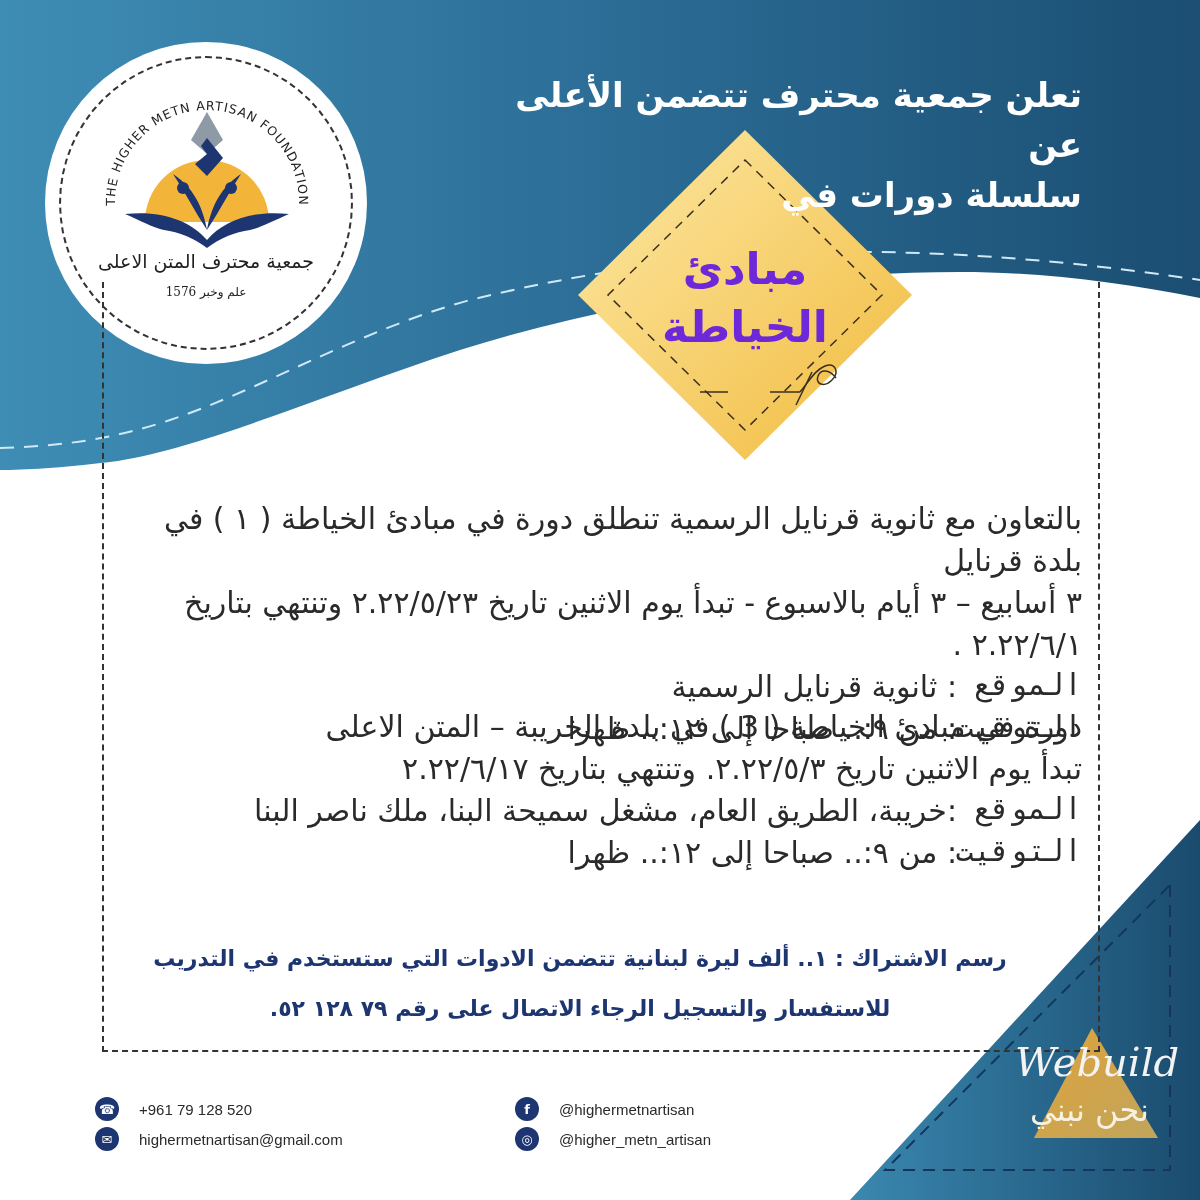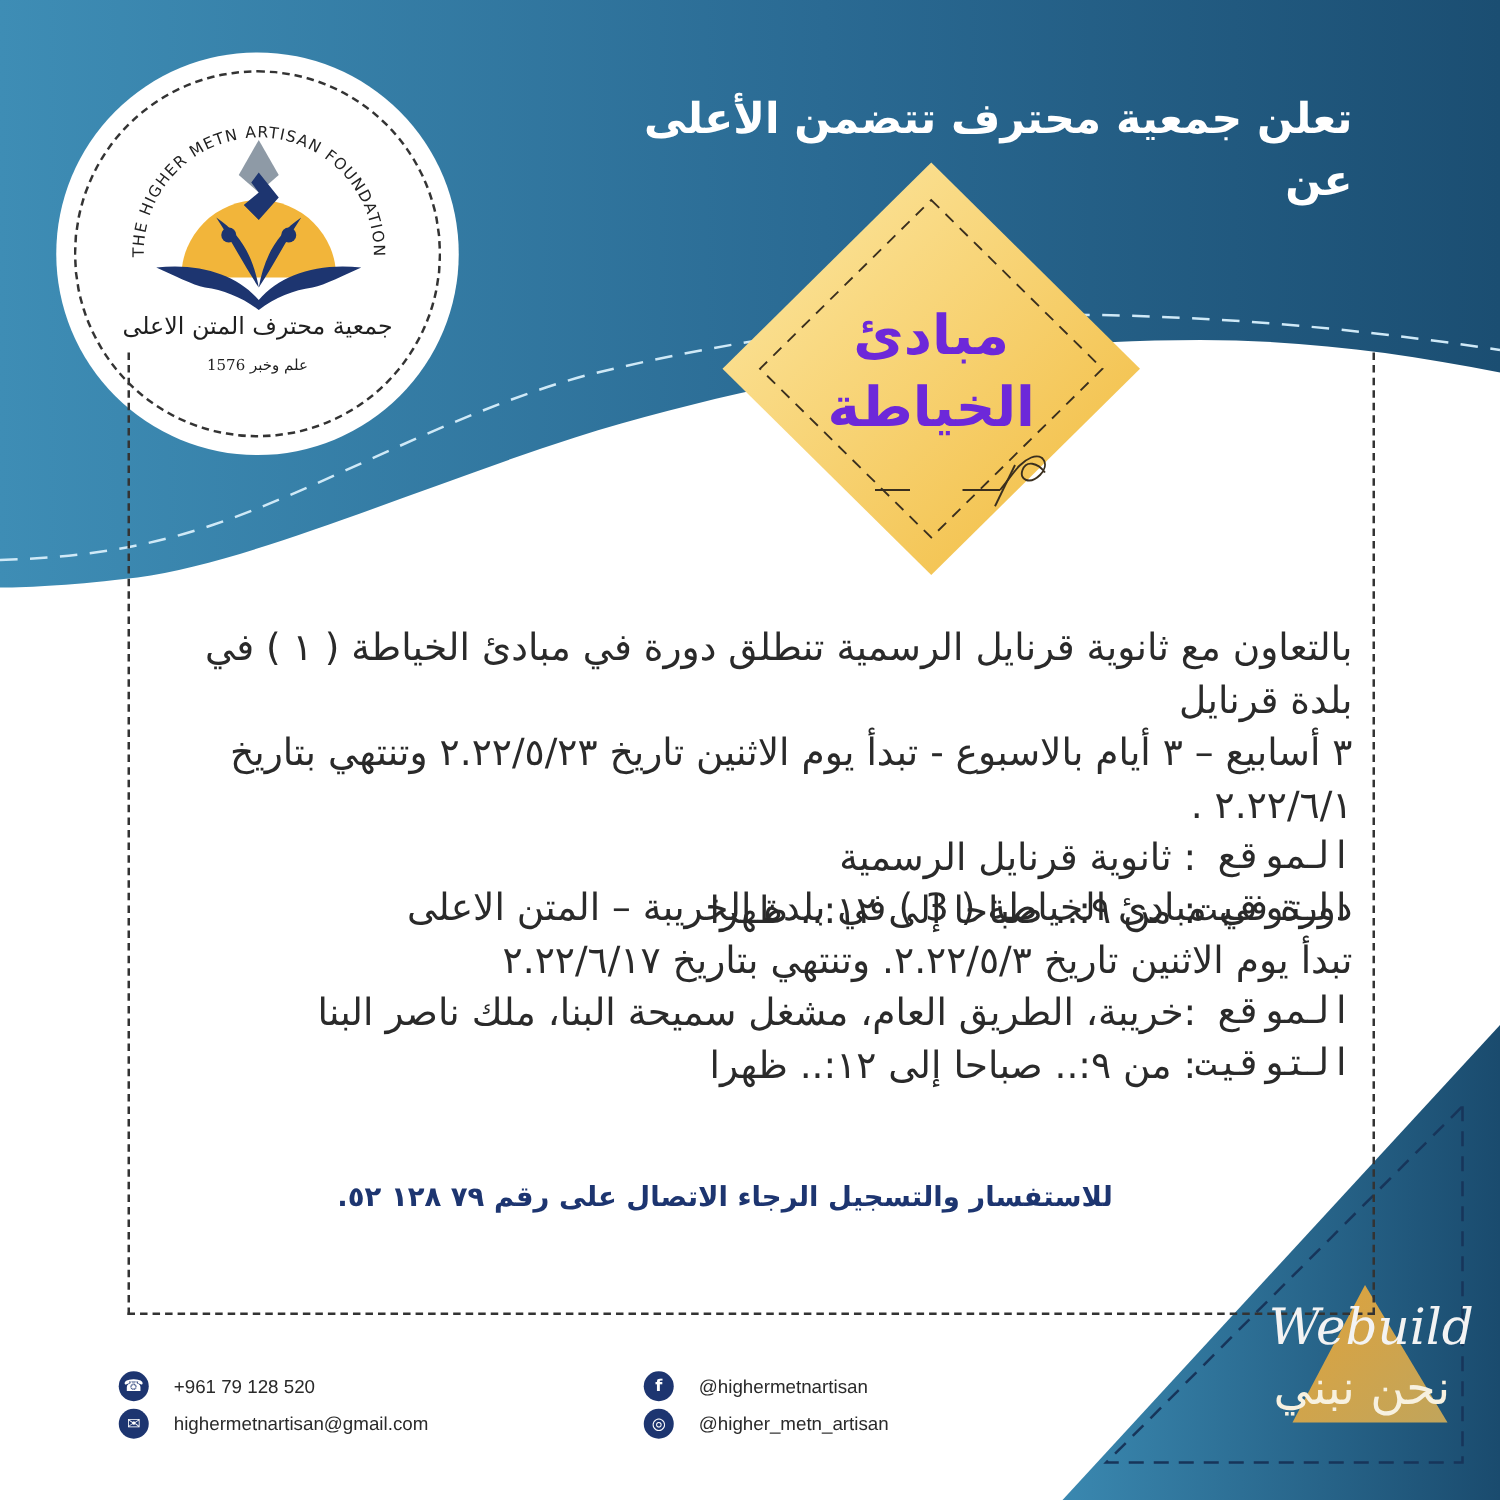--- a/index.html
+++ b/index.html
@@ -71,21 +71,21 @@
       font-size: 13px; font-weight: bold; font-family: "DejaVu Sans", sans-serif;
     }
 
     .webuild {
       position: absolute; left: 1012px; top: 1040px; width: 170px; text-align: center;
       color: #f3f3f3; font-family: "DejaVu Serif", serif; font-style: italic;
       font-size: 40px; line-height: 44px;
     }
     .webuild-ar {
       position: absolute; left: 1012px; top: 1090px; width: 155px; text-align: center;
-      direction: rtl; color: #f7f1e0; font-size: 38px; line-height: 40px;
+      direction: rtl; color: #f7f1e0; font-size: 32px; line-height: 40px;
     }
   </style>
 </head>
 <body>
 
 <svg class="bg" width="1200" height="1200" viewBox="0 0 1200 1200">
   <defs>
     <linearGradient id="tealGrad" x1="0" y1="0" x2="1" y2="0">
       <stop offset="0" stop-color="#3e8db5"></stop>
       <stop offset="0.55" stop-color="#2a6a93"></stop>
@@ -146,20 +146,21 @@
     <path d="M196,132 C184,150 174,170 162,188 C166,165 176,145 196,132 Z" fill="#1d3570"></path>
 
     <path d="M80,172 C115,168 145,178 162,198 C179,178 209,168 244,172 C230,178 215,186 205,188 C190,190 175,196 162,206 C149,196 134,190 119,188 C109,186 94,178 80,172 Z" fill="#1d3570"></path>
   </svg>
   <div class="logo-ar">جمعية محترف المتن الاعلى</div>
   <div class="logo-motto">علم وخبر 1576</div>
 </div>
 
 <div class="headline">
   <div>تعلن جمعية محترف تتضمن الأعلى عن</div>
+  <div>سلسلة دورات في</div>
 </div>
 
 <div class="diamond-title">
   <div>مبادئ</div>
   <div>الخياطة</div>
 </div>
 
 <div class="dash-box"></div>
 
 <div class="body-text" style="top:498px;">
@@ -182,20 +183,21 @@
     <span class="lbl">الموقع</span>
     <span class="val">:خريبة،  الطريق العام، مشغل سميحة البنا، ملك ناصر البنا</span>
   </div>
   <div class="row">
     <span class="lbl">التوقيت</span>
     <span class="val">: من ٩:.. صباحا إلى ١٢:.. ظهرا</span>
   </div>
 </div>
 
 <div class="fee" style="top:934px;">
+  <div>رسم الاشتراك : ١.. ألف ليرة لبنانية تتضمن الادوات التي ستستخدم في التدريب</div>
   <div>للاستفسار والتسجيل الرجاء الاتصال على رقم ٧٩ ١٢٨ ٥٢.</div>
 </div>
 
 <div class="contact" style="left:95px; top:1097px;">
   <span class="cicon">☎</span>
   <span>+961 79 128 520</span>
 </div>
 <div class="contact" style="left:95px; top:1127px;">
   <span class="cicon">✉</span>
   <span>highermetnartisan@gmail.com</span>

